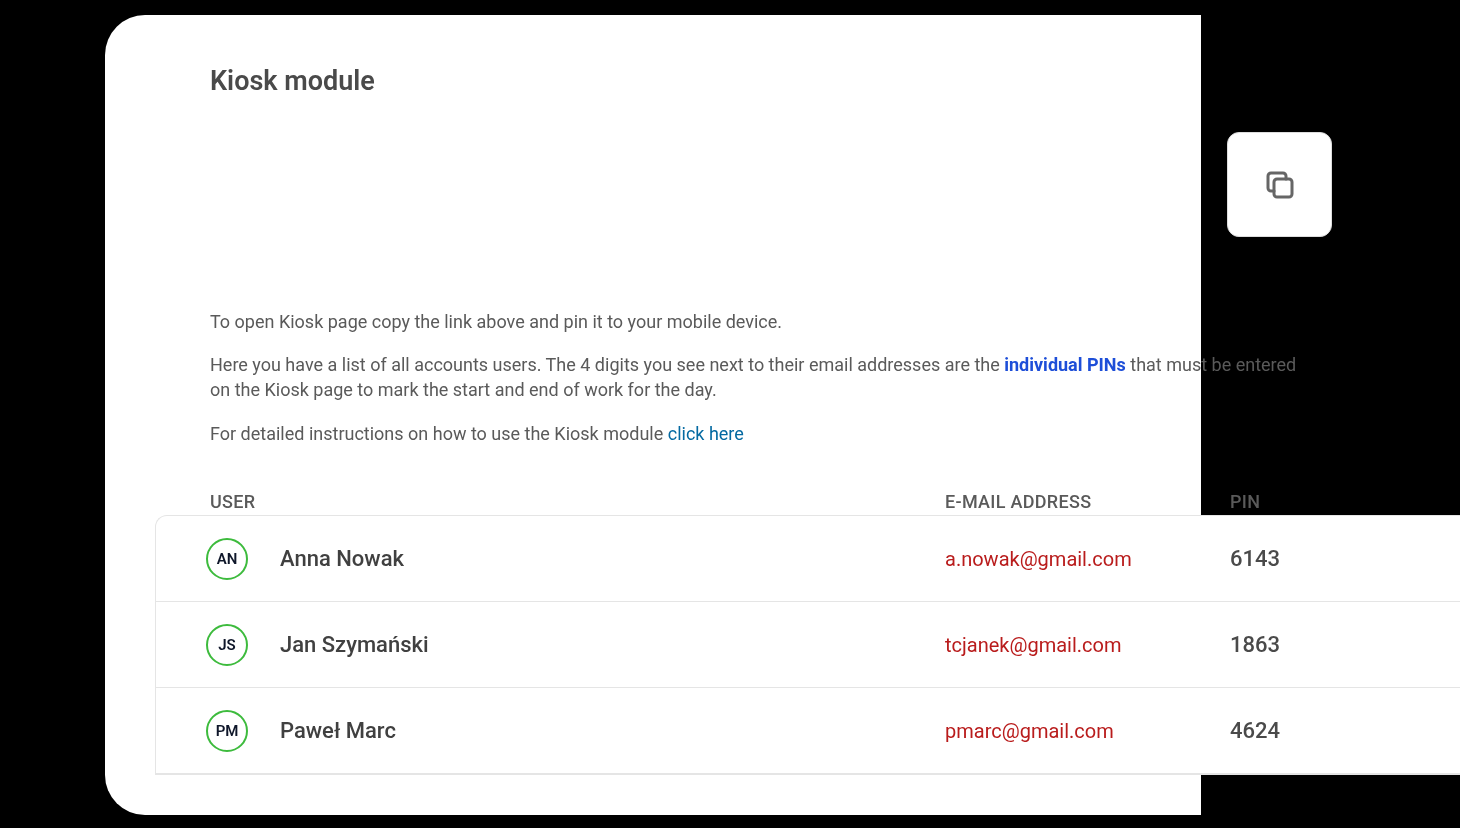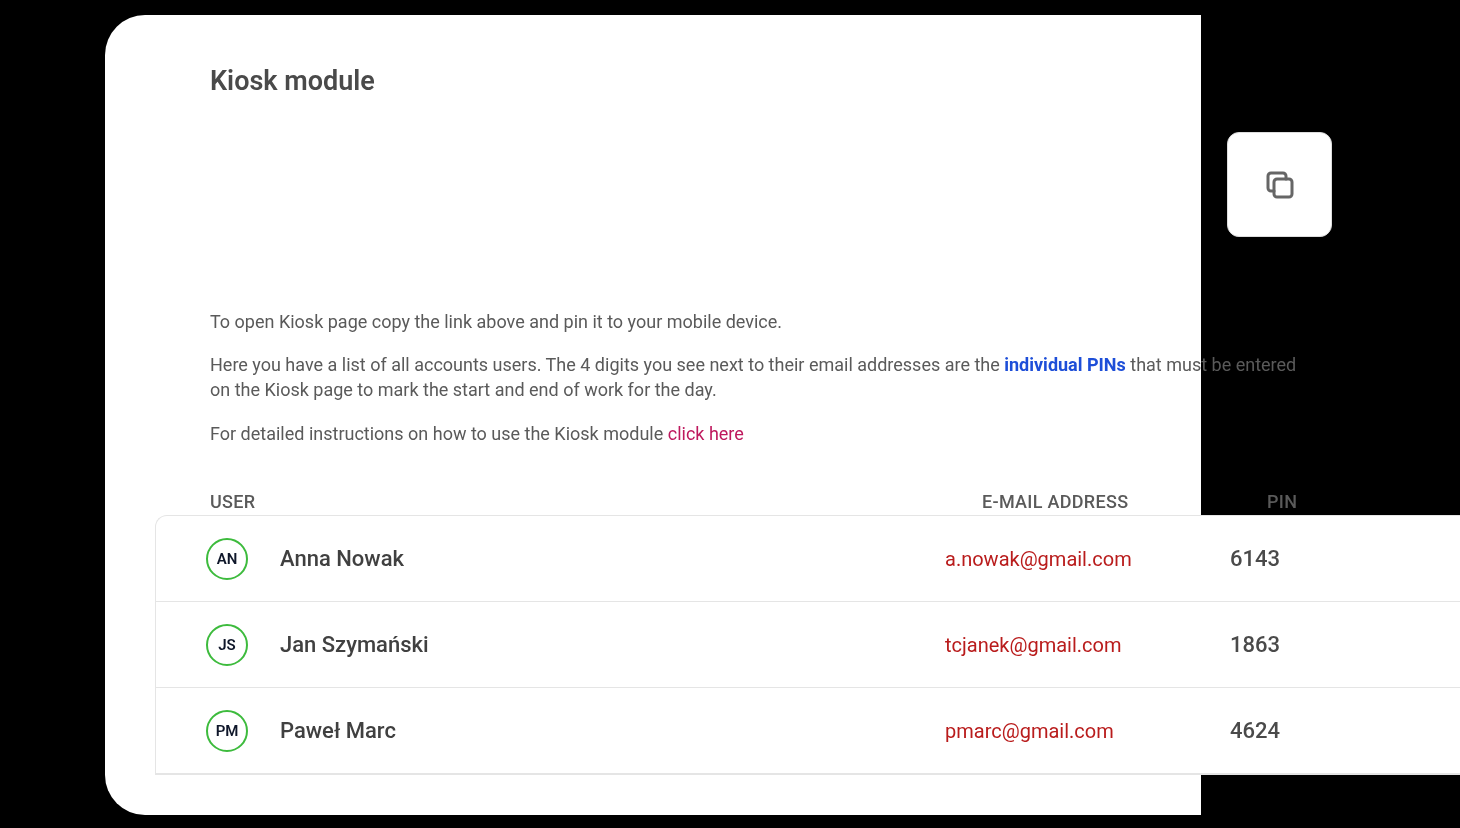--- a/index.html
+++ b/index.html
@@ -66,34 +66,34 @@
       left: 105px;
       top: 270px;
       width: 1100px;
       font-size: 18px;
       color: #5a5a5a;
       line-height: 1.4;
       margin-top: 24px;
     }
     .desc-block p { margin-bottom: 18px; }
     .desc-block strong { font-weight: 700; color: #1d4ed8; }
-    .link { color: #be185d; cursor: pointer; }
+    .link { color: #0369a1; cursor: pointer; }
     .table-header {
       position: absolute;
       left: 105px;
       top: 476px;
       width: 1250px;
       display: flex;
       font-size: 18px;
       font-weight: 500;
       color: #5a5a5a;
       letter-spacing: 0.3px;
     }
     .th-user { width: 735px; }
-    .th-email { width: 285px; margin-left: 37px; }
+    .th-email { width: 285px; }
     .th-pin { }
     .table-body {
       position: absolute;
       left: 50px;
       top: 500px;
       width: 1410px;
       border: 1px solid #e5e5e5;
       border-radius: 12px 0 0 0;
       border-right: none;
       background: #fff;

